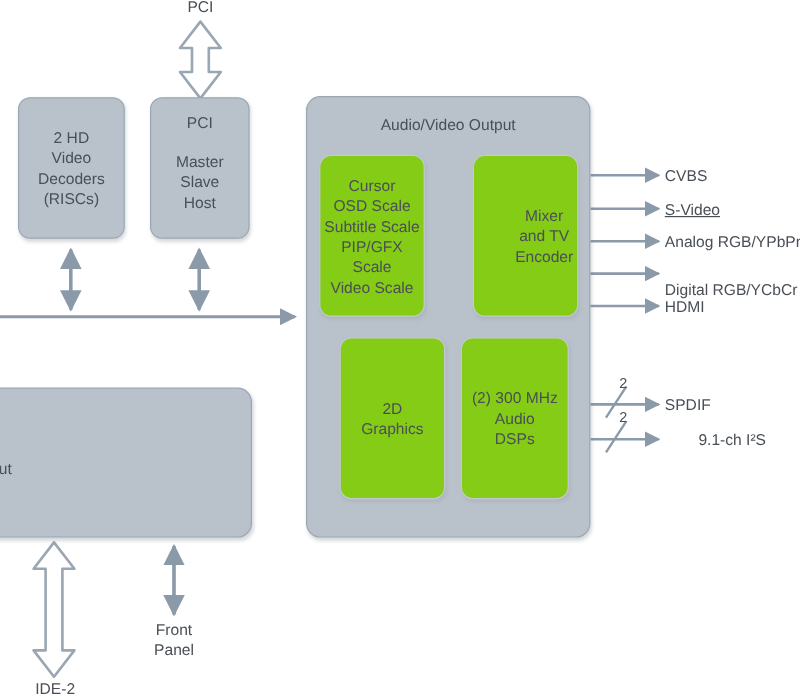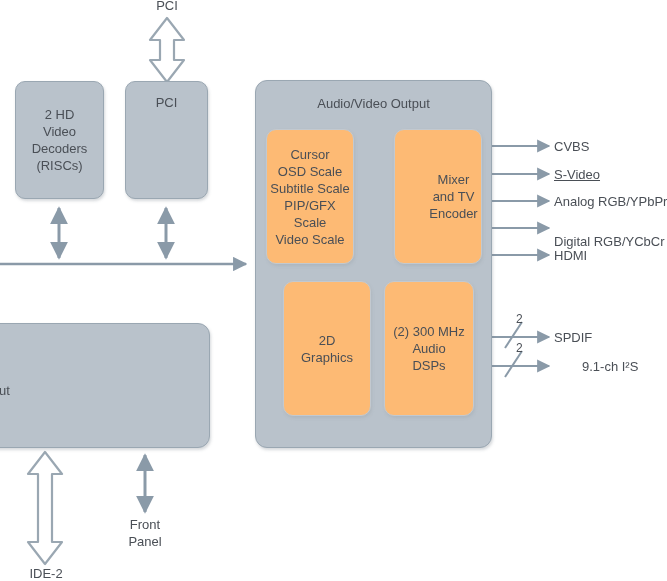--- a/index.html
+++ b/index.html
@@ -36,21 +36,21 @@
     justify-content: center;
     text-align: center;
     color: #4a4f56;
     font-size: 13px;
     line-height: 17px;
     box-shadow: 1px 2px 3px rgba(120,130,140,0.30);
   }
   .inner {
     position: absolute;
     box-sizing: border-box;
-    background: #fdba74;
+    background: #84cc16;
     border: 1px solid #c3c9cf;
     border-radius: 10px;
     display: flex;
     align-items: center;
     justify-content: center;
     text-align: center;
     color: #4a4f56;
     font-size: 13px;
     line-height: 17px;
     box-shadow: 1px 2px 3px rgba(150,158,166,0.30);
@@ -154,20 +154,23 @@
 
   <div class="blk" style="left:15px; top:81px; width:89px; height:118px;">
     <span style="white-space:pre-line;">2 HD
 Video
 Decoders
 (RISCs)</span>
   </div>
 
   <div class="blk" style="left:125px; top:81px; width:83px; height:118px;">
     <span class="blk-inner-label">PCI</span>
+    <span style="white-space:pre-line; margin-top:22px;">Master
+Slave
+Host</span>
   </div>
 
   <div class="blk" style="left:255px; top:80px; width:237px; height:368px;
                           display:block; border-radius:12px;">
     <span class="blk-title">Audio/Video Output</span>
 
     <div class="inner" style="left:10px; top:48px; width:88px; height:135px;">
       <span style="white-space:pre-line;">Cursor
 OSD Scale
 Subtitle Scale

